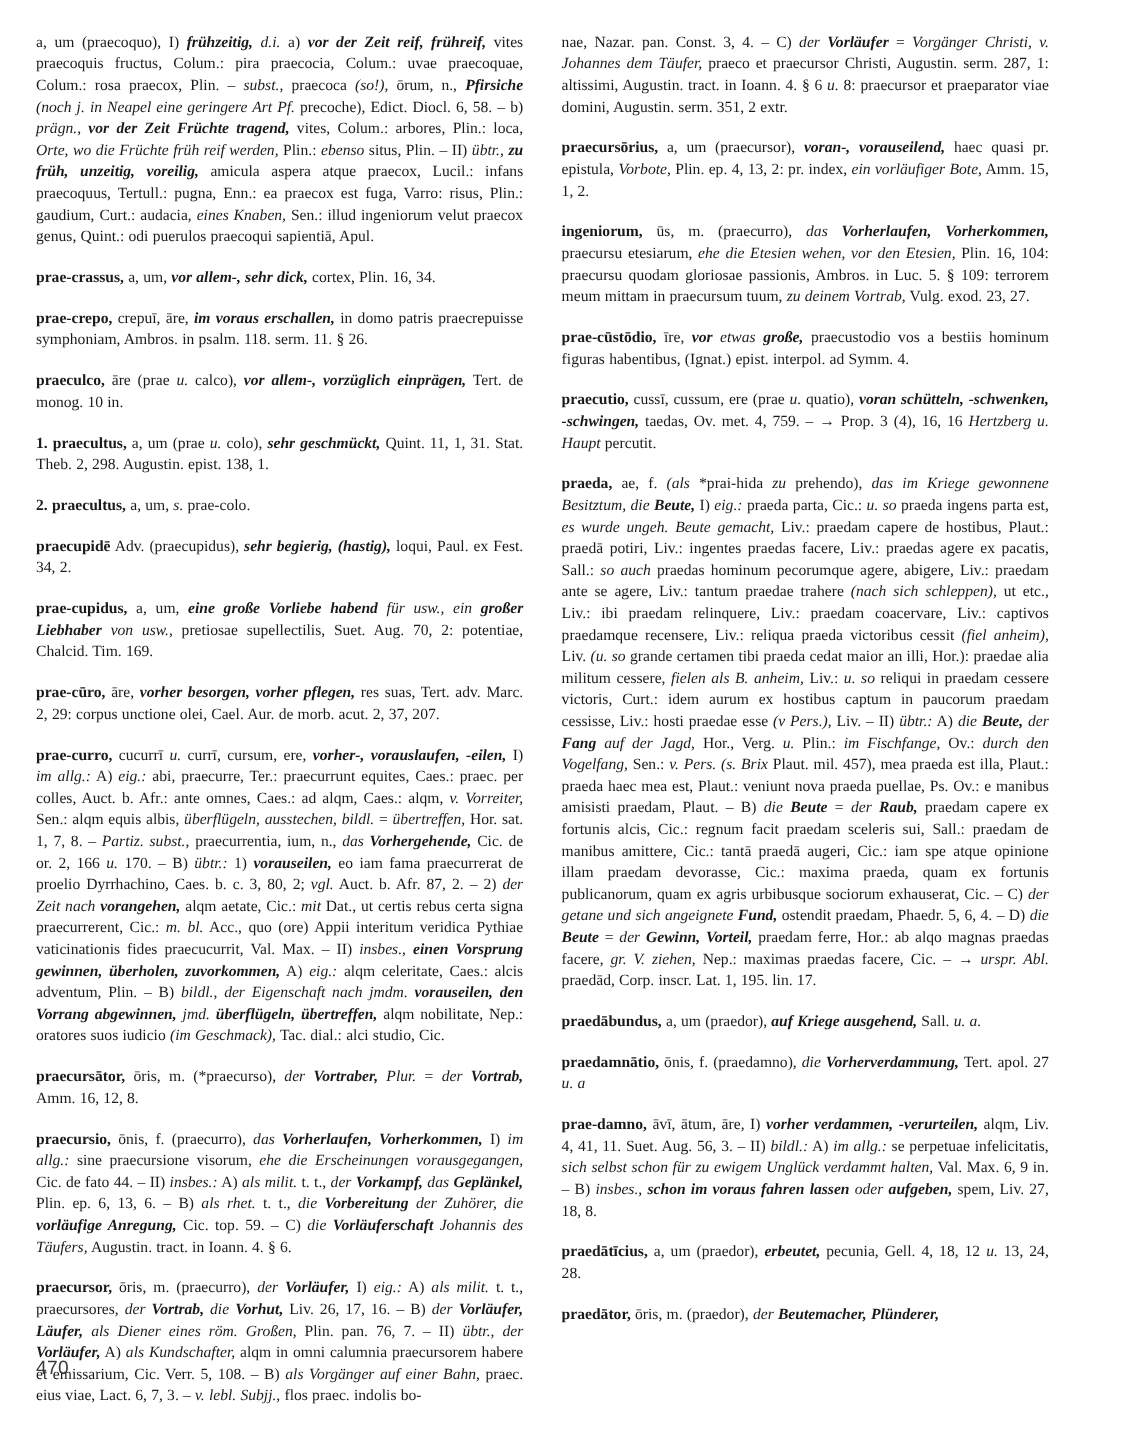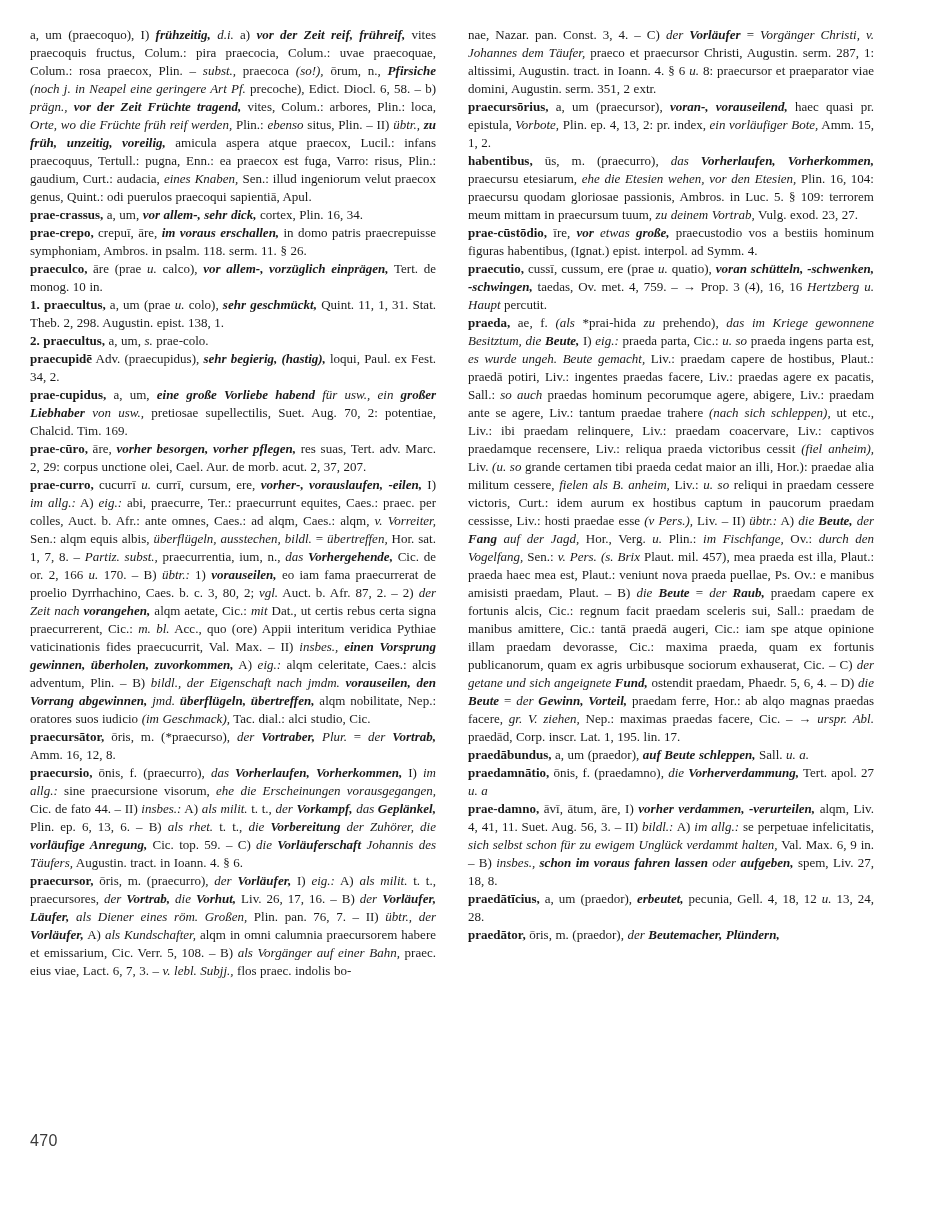--- a/index.html
+++ b/index.html
@@ -36,21 +36,21 @@
   .entry {
     font-size: 13.0px;
     line-height: 1.385;
     text-align: justify;
     text-justify: inter-word;
     margin: 0 0 0 0;
     hyphens: none;
     word-spacing: 0.02em;
   }
   .entry + .entry {
-    margin-top: 0px;
+    margin-top: 16px;
   }
   
   b, strong {
     font-weight: bold;
   }
   i, em {
     font-style: italic;
   }
   .bi {
     font-weight: bold;
@@ -86,27 +86,27 @@
       <p class="entry"><b>prae-cūro,</b> āre, <span class="bi">vorher besorgen, vorher pflegen,</span> res suas, Tert. adv. Marc. 2, 29: corpus unctione olei, Cael. Aur. de morb. acut. 2, 37, 207.</p>
       <p class="entry"><b>prae-curro,</b> cucurrī <i>u.</i> currī, cursum, ere, <span class="bi">vorher-, vorauslaufen, -eilen,</span> I) <i>im allg.:</i> A) <i>eig.:</i> abi, praecurre, Ter.: praecurrunt equites, Caes.: praec. per colles, Auct. b. Afr.: ante omnes, Caes.: ad alqm, Caes.: alqm, <i>v. Vorreiter,</i> Sen.: alqm equis albis, <i>überflügeln, ausstechen, bildl.</i> = <i>übertreffen,</i> Hor. sat. 1, 7, 8. – <i>Partiz. subst.,</i> praecurrentia, ium, n., <i>das</i> <span class="bi">Vorhergehende,</span> Cic. de or. 2, 166 <i>u.</i> 170. – B) <i>übtr.:</i> 1) <span class="bi">vorauseilen,</span> eo iam fama praecurrerat de proelio Dyrrhachino, Caes. b. c. 3, 80, 2; <i>vgl.</i> Auct. b. Afr. 87, 2. – 2) <i>der Zeit nach</i> <span class="bi">vorangehen,</span> alqm aetate, Cic.: <i>mit</i> Dat., ut certis rebus certa signa praecurrerent, Cic.: <i>m. bl.</i> Acc., quo (ore) Appii interitum veridica Pythiae vaticinationis fides praecucurrit, Val. Max. – II) <i>insbes.,</i> <span class="bi">einen Vorsprung gewinnen, überholen, zuvorkommen,</span> A) <i>eig.:</i> alqm celeritate, Caes.: alcis adventum, Plin. – B) <i>bildl., der Eigenschaft nach jmdm.</i> <span class="bi">vorauseilen, den Vorrang abgewinnen,</span> <i>jmd.</i> <span class="bi">überflügeln, übertreffen,</span> alqm nobilitate, Nep.: oratores suos iudicio <i>(im Geschmack),</i> Tac. dial.: alci studio, Cic.</p>
       <p class="entry"><b>praecursātor,</b> ōris, m. (*praecurso), <i>der</i> <span class="bi">Vortraber,</span> <i>Plur.</i> = <i>der</i> <span class="bi">Vortrab,</span> Amm. 16, 12, 8.</p>
       <p class="entry"><b>praecursio,</b> ōnis, f. (praecurro), <i>das</i> <span class="bi">Vorherlaufen, Vorherkommen,</span> I) <i>im allg.:</i> sine praecursione visorum, <i>ehe die Erscheinungen vorausgegangen,</i> Cic. de fato 44. – II) <i>insbes.:</i> A) <i>als milit.</i> t. t., <i>der</i> <span class="bi">Vorkampf,</span> <i>das</i> <span class="bi">Geplänkel,</span> Plin. ep. 6, 13, 6. – B) <i>als rhet.</i> t. t., <i>die</i> <span class="bi">Vorbereitung</span> <i>der Zuhörer, die</i> <span class="bi">vorläufige Anregung,</span> Cic. top. 59. – C) <i>die</i> <span class="bi">Vorläuferschaft</span> <i>Johannis des Täufers,</i> Augustin. tract. in Ioann. 4. § 6.</p>
       <p class="entry"><b>praecursor,</b> ōris, m. (praecurro), <i>der</i> <span class="bi">Vorläufer,</span> I) <i>eig.:</i> A) <i>als milit.</i> t. t., praecursores, <i>der</i> <span class="bi">Vortrab,</span> <i>die</i> <span class="bi">Vorhut,</span> Liv. 26, 17, 16. – B) <i>der</i> <span class="bi">Vorläufer, Läufer,</span> <i>als Diener eines röm. Großen,</i> Plin. pan. 76, 7. – II) <i>übtr., der</i> <span class="bi">Vorläufer,</span> A) <i>als Kundschafter,</i> alqm in omni calumnia praecursorem habere et emissarium, Cic. Verr. 5, 108. – B) <i>als Vorgänger auf einer Bahn,</i> praec. eius viae, Lact. 6, 7, 3. – <i>v. lebl. Subjj.,</i> flos praec. indolis bo-</p>
     </div>
 
     <div class="col col-right">
       <p class="entry">nae, Nazar. pan. Const. 3, 4. – C) <i>der</i> <span class="bi">Vorläufer</span> = <i>Vorgänger Christi, v. Johannes dem Täufer,</i> praeco et praecursor Christi, Augustin. serm. 287, 1: altissimi, Augustin. tract. in Ioann. 4. § 6 <i>u.</i> 8: praecursor et praeparator viae domini, Augustin. serm. 351, 2 extr.</p>
       <p class="entry"><b>praecursōrius,</b> a, um (praecursor), <span class="bi">voran-, vorauseilend,</span> haec quasi pr. epistula, <i>Vorbote,</i> Plin. ep. 4, 13, 2: pr. index, <i>ein vorläufiger Bote,</i> Amm. 15, 1, 2.</p>
-      <p class="entry"><b>habentibus,</b> ūs, m. (praecurro), <i>das</i> <span class="bi">Vorherlaufen, Vorherkommen,</span> praecursu etesiarum, <i>ehe die Etesien wehen, vor den Etesien,</i> Plin. 16, 104: praecursu quodam gloriosae passionis, Ambros. in Luc. 5. § 109: terrorem meum mittam in praecursum tuum, <i>zu deinem Vortrab,</i> Vulg. exod. 23, 27.</p>
+      <p class="entry"><b>ingeniorum,</b> ūs, m. (praecurro), <i>das</i> <span class="bi">Vorherlaufen, Vorherkommen,</span> praecursu etesiarum, <i>ehe die Etesien wehen, vor den Etesien,</i> Plin. 16, 104: praecursu quodam gloriosae passionis, Ambros. in Luc. 5. § 109: terrorem meum mittam in praecursum tuum, <i>zu deinem Vortrab,</i> Vulg. exod. 23, 27.</p>
       <p class="entry"><b>prae-cūstōdio,</b> īre, <span class="bi">vor</span> <i>etwas</i> <span class="bi">große,</span> praecustodio vos a bestiis hominum figuras habentibus, (Ignat.) epist. interpol. ad Symm. 4.</p>
       <p class="entry"><b>praecutio,</b> cussī, cussum, ere (prae <i>u.</i> quatio), <span class="bi">voran schütteln, -schwenken, -schwingen,</span> taedas, Ov. met. 4, 759. – → Prop. 3 (4), 16, 16 <i>Hertzberg u. Haupt</i> percutit.</p>
       <p class="entry"><b>praeda,</b> ae, f. <i>(als</i> *prai-hida <i>zu</i> prehendo), <i>das im Kriege gewonnene Besitztum, die</i> <span class="bi">Beute,</span> I) <i>eig.:</i> praeda parta, Cic.: <i>u. so</i> praeda ingens parta est, <i>es wurde ungeh. Beute gemacht,</i> Liv.: praedam capere de hostibus, Plaut.: praedā potiri, Liv.: ingentes praedas facere, Liv.: praedas agere ex pacatis, Sall.: <i>so auch</i> praedas hominum pecorumque agere, abigere, Liv.: praedam ante se agere, Liv.: tantum praedae trahere <i>(nach sich schleppen),</i> ut etc., Liv.: ibi praedam relinquere, Liv.: praedam coacervare, Liv.: captivos praedamque recensere, Liv.: reliqua praeda victoribus cessit <i>(fiel anheim),</i> Liv. <i>(u. so</i> grande certamen tibi praeda cedat maior an illi, Hor.): praedae alia militum cessere, <i>fielen als B. anheim,</i> Liv.: <i>u. so</i> reliqui in praedam cessere victoris, Curt.: idem aurum ex hostibus captum in paucorum praedam cessisse, Liv.: hosti praedae esse <i>(v Pers.),</i> Liv. – II) <i>übtr.:</i> A) <i>die</i> <span class="bi">Beute,</span> <i>der</i> <span class="bi">Fang</span> <i>auf der Jagd,</i> Hor., Verg. <i>u.</i> Plin.: <i>im Fischfange,</i> Ov.: <i>durch den Vogelfang,</i> Sen.: <i>v. Pers. (s. Brix</i> Plaut. mil. 457), mea praeda est illa, Plaut.: praeda haec mea est, Plaut.: veniunt nova praeda puellae, Ps. Ov.: e manibus amisisti praedam, Plaut. – B) <i>die</i> <span class="bi">Beute</span> = <i>der</i> <span class="bi">Raub,</span> praedam capere ex fortunis alcis, Cic.: regnum facit praedam sceleris sui, Sall.: praedam de manibus amittere, Cic.: tantā praedā augeri, Cic.: iam spe atque opinione illam praedam devorasse, Cic.: maxima praeda, quam ex fortunis publicanorum, quam ex agris urbibusque sociorum exhauserat, Cic. – C) <i>der getane und sich angeignete</i> <span class="bi">Fund,</span> ostendit praedam, Phaedr. 5, 6, 4. – D) <i>die</i> <span class="bi">Beute</span> = <i>der</i> <span class="bi">Gewinn, Vorteil,</span> praedam ferre, Hor.: ab alqo magnas praedas facere, <i>gr. V. ziehen,</i> Nep.: maximas praedas facere, Cic. – → <i>urspr. Abl.</i> praedād, Corp. inscr. Lat. 1, 195. lin. 17.</p>
-      <p class="entry"><b>praedābundus,</b> a, um (praedor), <span class="bi">auf Beute schleppen,</span> Sall. <i>u. a.</i></p>
+      <p class="entry"><b>praedābundus,</b> a, um (praedor), <span class="bi">auf Kriege ausgehend,</span> Sall. <i>u. a.</i></p>
       <p class="entry"><b>praedamnātio,</b> ōnis, f. (praedamno), <i>die</i> <span class="bi">Vorherverdammung,</span> Tert. apol. 27 <i>u. a</i></p>
       <p class="entry"><b>prae-damno,</b> āvī, ātum, āre, I) <span class="bi">vorher verdammen, -verurteilen,</span> alqm, Liv. 4, 41, 11. Suet. Aug. 56, 3. – II) <i>bildl.:</i> A) <i>im allg.:</i> se perpetuae infelicitatis, <i>sich selbst schon für zu ewigem Unglück verdammt halten,</i> Val. Max. 6, 9 in. – B) <i>insbes.,</i> <span class="bi">schon im voraus fahren lassen</span> <i>oder</i> <span class="bi">aufgeben,</span> spem, Liv. 27, 18, 8.</p>
       <p class="entry"><b>praedātīcius,</b> a, um (praedor), <span class="bi">erbeutet,</span> pecunia, Gell. 4, 18, 12 <i>u.</i> 13, 24, 28.</p>
-      <p class="entry"><b>praedātor,</b> ōris, m. (praedor), <i>der</i> <span class="bi">Beutemacher, Plündern,</span></p>
+      <p class="entry"><b>praedātor,</b> ōris, m. (praedor), <i>der</i> <span class="bi">Beutemacher, Plünderer,</span></p>
     </div>
 
   </div>
 
   <div class="pagenum">470</div>
 </div>
 
 </body></html>

